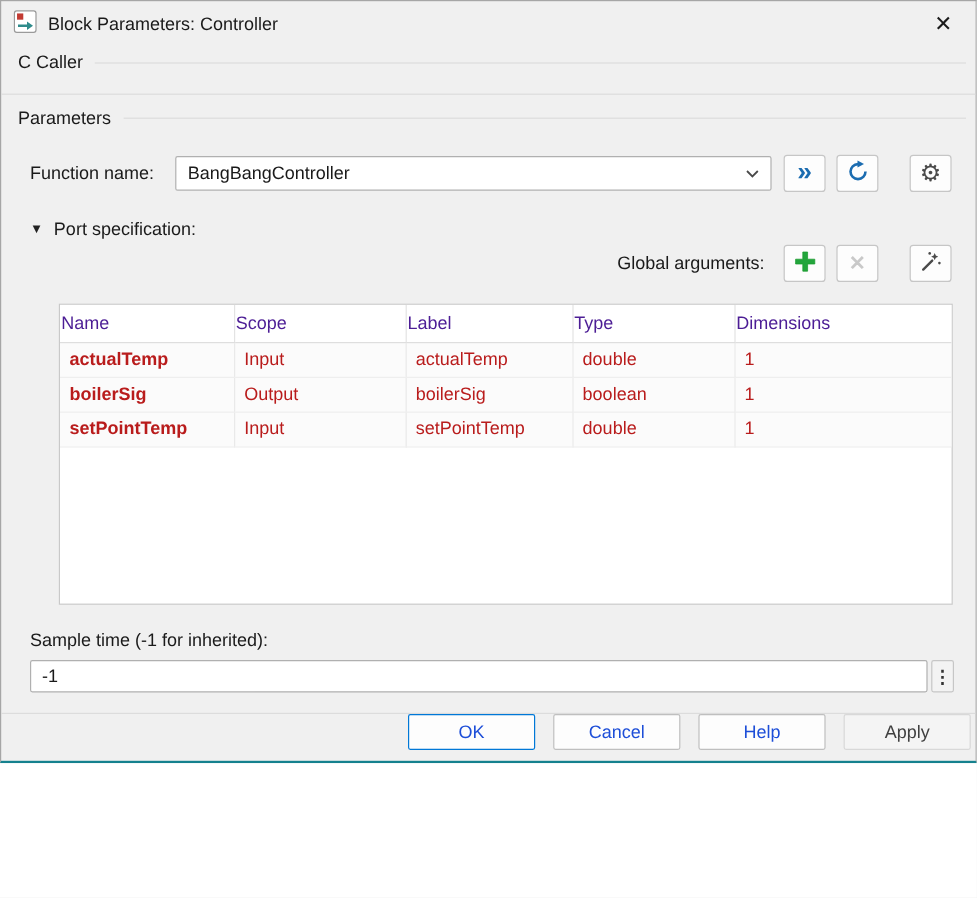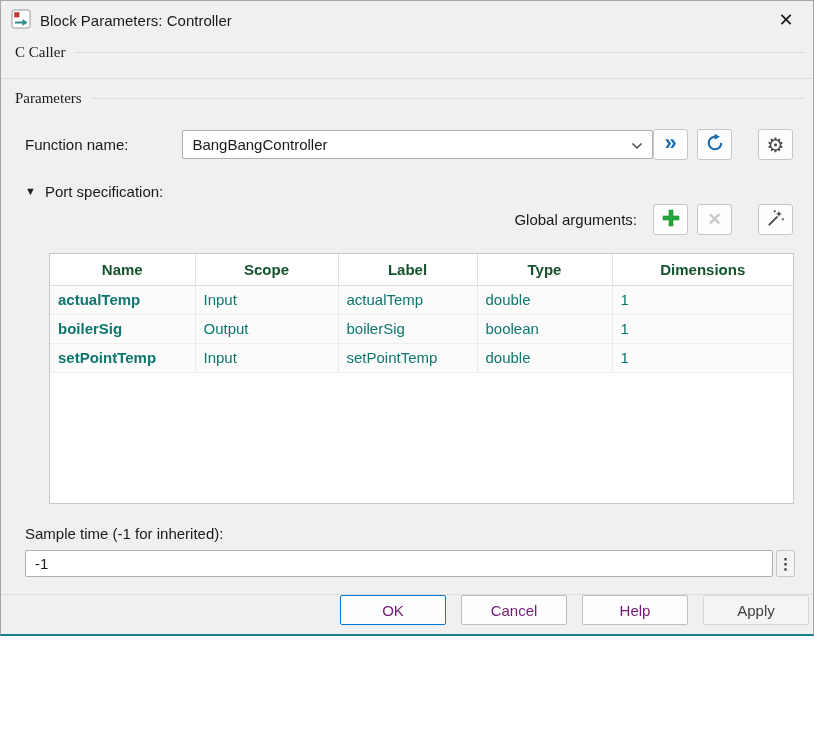--- a/index.html
+++ b/index.html
@@ -12,57 +12,57 @@
     display:flex; flex-direction:column;
     font-family:"Liberation Sans", sans-serif;
     font-size:15px; color:#1a1a1a;
     overflow:hidden;
   }
   
   .titlebar{ flex:0 0 38px; display:flex; align-items:center; gap:9px; padding:0 14px 0 10px; }
   .title{ font-size:15px; }
   .close-btn{ margin-left:auto; width:26px; height:26px; display:flex; align-items:center; justify-content:center; font-size:18px; color:#1a1a1a; cursor:default; }
   
-  .group-header{ display:flex; align-items:center; gap:10px; margin:5px 8px 0 14px;font-family:Liberation Serif, serif; }
+  .group-header{ display:flex; align-items:center; gap:10px; margin:5px 8px 0 14px; }
   .gh-line{ flex:1; height:1px; background:#dcdcdc; }
   .desc{ margin:15px 14px 0 14px; }
   .divider{ height:1px; background:#dcdcdc; margin-top:17px; flex:0 0 1px; }
   
   .fn-row{ display:flex; align-items:center; margin:22px 20px 0 24px; }
   .fn-label{ margin-right:18px; white-space:nowrap; }
-  .combo{ width:497px; height:29px; background:#fff; border:1px solid #b0b0b0; border-radius:2px; display:flex; align-items:center; padding:0 9px;margin-left:36px; }
+  .combo{ width:497px; height:29px; background:#fff; border:1px solid #b0b0b0; border-radius:2px; display:flex; align-items:center; padding:0 9px; }
   .combo-value{ flex:1; }
   .toolbar{ display:flex; margin-left:auto; gap:9px; align-items:center; }
   .tool-btn{ width:35px; height:31px; background:#fdfdfd; border:1px solid #c6c6c6; border-radius:3px; display:flex; align-items:center; justify-content:center; padding:0; }
   .tool-btn.spaced{ margin-left:17px; }
   .glyph-blue{ color:#1b6cb0; font-size:22px; font-weight:700; line-height:1; margin-top:-3px; }
   .glyph-gear{ color:#4a4a4a; font-size:20px; line-height:1; }
   .glyph-x-disabled{ color:#c9c9c9; font-size:17px; font-weight:700; line-height:1; }
   
   .port-row{ display:flex; align-items:center; gap:9px; margin:23px 0 0 24px; }
   .tri{ font-size:11px; color:#222; line-height:1; }
   
   .globals-row{ display:flex; align-items:center; justify-content:flex-end; gap:9px; margin:4px 20px 0 0; }
   .globals-label{ margin-right:7px; }
   
   .table-wrap{ margin:18px 19px 0 48px; height:281px; background:#ffffff; border:1px solid #c9c9c9; overflow:hidden; }
   table{ width:100%; border-collapse:collapse; table-layout:fixed; }
-  th{ height:31px; font-weight:700; color:#14532d; font-size:15px; text-align:center; background:#ffffff; border-right:1px solid #e3e3e3; border-bottom:1px solid #dedede; }
+  th{ height:31px; font-weight:400; color:#4c1d95; font-size:15px; text-align:left; background:#ffffff; border-right:1px solid #e3e3e3; border-bottom:1px solid #dedede; }
   th:last-child{ border-right:none; }
-  td{ height:29px; padding:0 8px; font-size:15px; color:#0f766e; background:#fbfbfb; border-right:1px solid #e9e9e9; border-bottom:1px solid #eeeeee; }
+  td{ height:29px; padding:0 8px; font-size:15px; color:#b91c1c; background:#fbfbfb; border-right:1px solid #e9e9e9; border-bottom:1px solid #eeeeee; }
   td:last-child{ border-right:none; }
   td.cell-name{ font-weight:700; }
   
   .sample-label{ margin:21px 0 0 24px; }
   .sample-row{ display:flex; align-items:stretch; margin:8px 18px 0 24px; }
   .sample-input{ flex:1; height:27px; border:1px solid #b0b0b0; border-radius:2px; background:#fff; padding:0 9px; font-family:"Liberation Sans", sans-serif; font-size:15px; color:#1a1a1a; outline:none; }
   .dots-btn{ width:19px; margin-left:3px; border:1px solid #c6c6c6; border-radius:2px; background:#f3f3f3; display:flex; align-items:center; justify-content:center; font-size:15px; font-weight:700; color:#333; }
   
   .footer{ margin-top:auto; display:flex; justify-content:flex-end; align-items:center; gap:15px; padding:0 4px 9px 0; }
-  .btn{ width:106px; height:30px; background:#fdfdfd; border:1px solid #bfbfbf; border-radius:2px; font-family:"Liberation Sans", sans-serif; font-size:15px; color:#701a75; }
+  .btn{ width:106px; height:30px; background:#fdfdfd; border:1px solid #bfbfbf; border-radius:2px; font-family:"Liberation Sans", sans-serif; font-size:15px; color:#1d4ed8; }
   .btn-ok{ border-color:#0078d7; }
   .btn-apply{ color:#404040; background:#f4f4f4; border-color:#d8d8d8; }
 </style>
 </head>
 <body>
 
 <div class="dialog">
 
   <div class="titlebar">
     <span>

